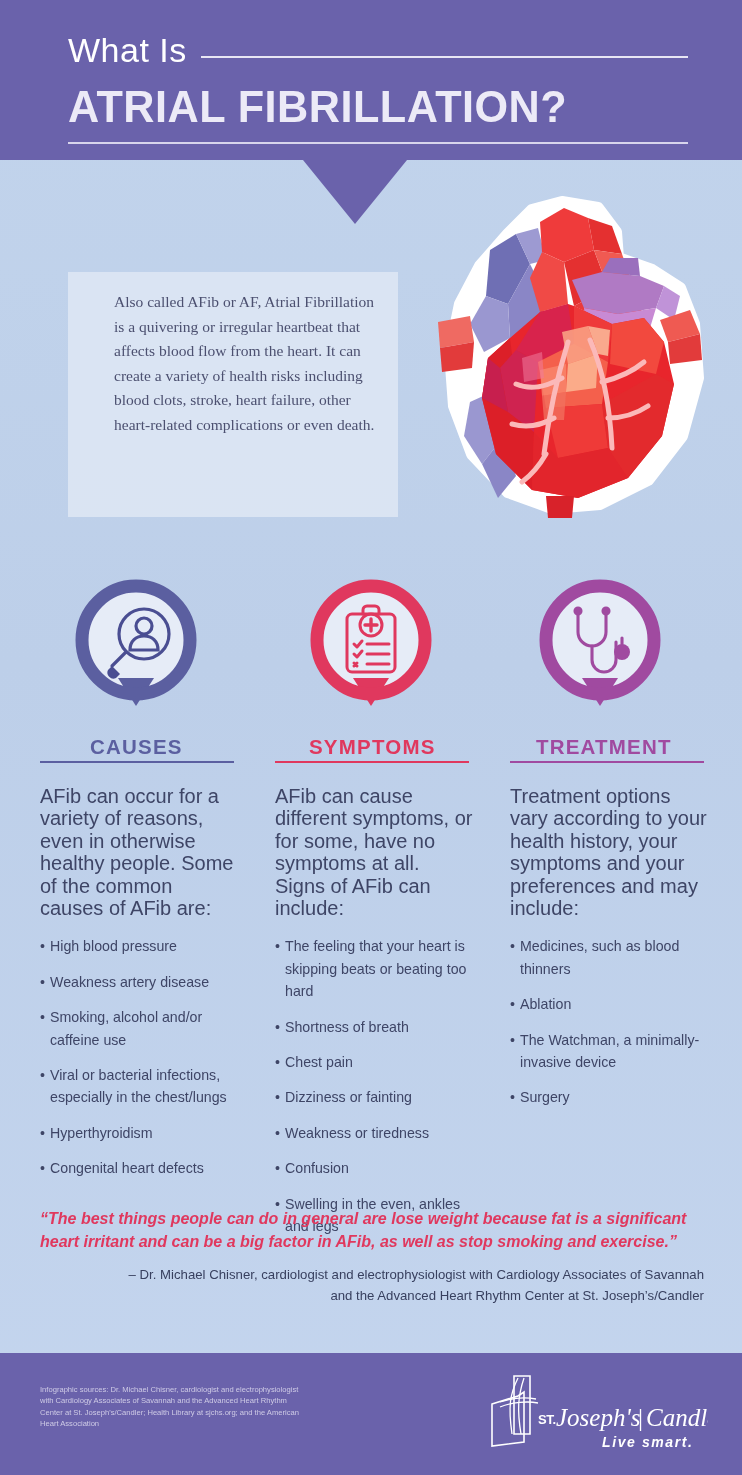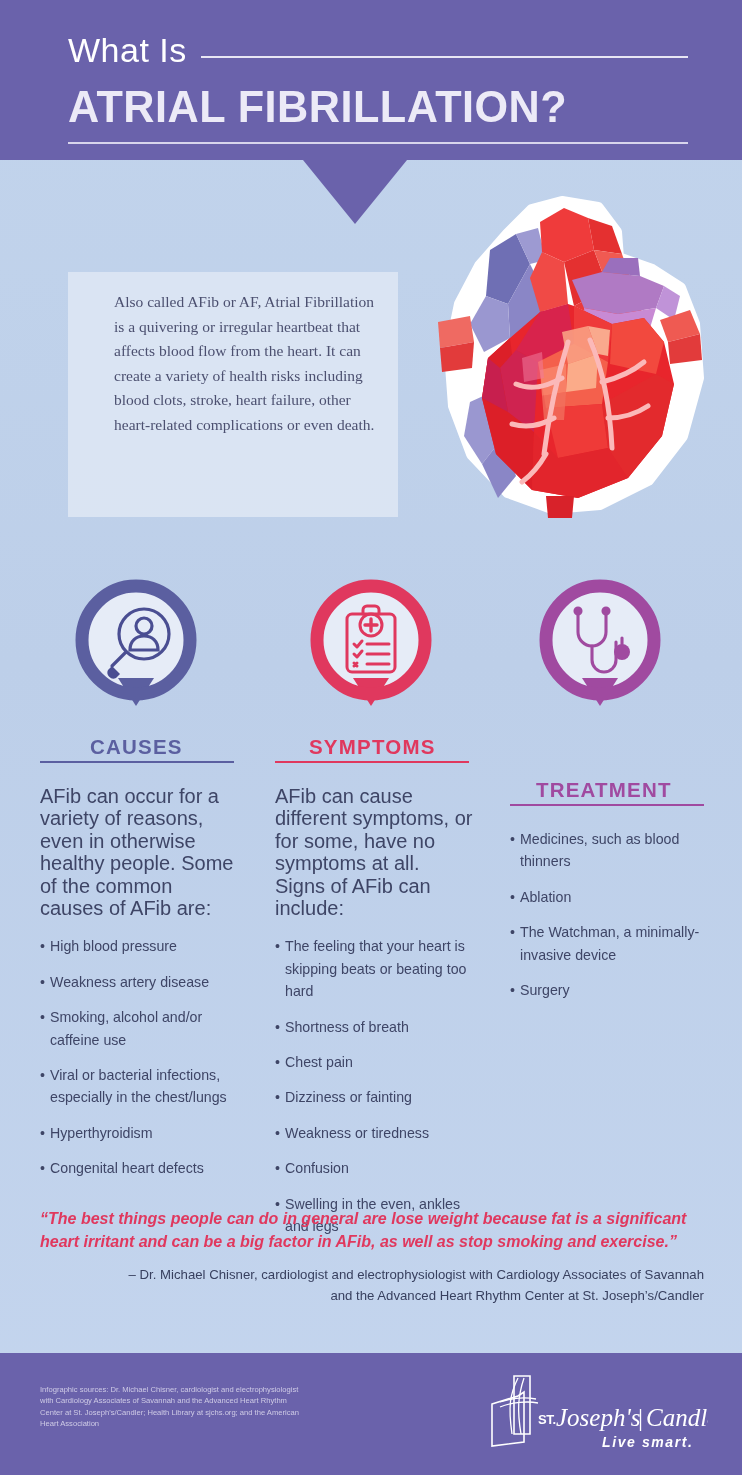--- a/index.html
+++ b/index.html
@@ -78,21 +78,21 @@
   .pin { position: absolute; width: 124px; height: 142px; }
   .pin svg { display: block; }
   #pin-causes    { left: 74px;  top: 578px; }
   #pin-symptoms  { left: 309px; top: 578px; }
   #pin-treatment { left: 538px; top: 578px; }
 
   
   .col { position: absolute; width: 218px; }
   #col-causes    { left: 40px;  top: 735px; }
   #col-symptoms  { left: 275px; top: 735px; }
-  #col-treatment { left: 510px; top: 778px; }
+  #col-treatment { left: 510px; top: 735px; }
 
   .col-title {
     font-size: 20.5px;
     font-weight: bold;
     letter-spacing: 1.2px;
     text-align: left;
     margin-bottom: 2px;
   }
   #col-causes .col-title    { color: #5b5fa0; padding-left: 50px; }
   #col-symptoms .col-title  { color: #e0385e; padding-left: 34px; }
@@ -334,20 +334,21 @@
       <li>Dizziness or fainting</li>
       <li>Weakness or tiredness</li>
       <li>Confusion</li>
       <li>Swelling in the even, ankles and legs</li>
     </ul>
   </div>
 
   <div class="col" id="col-treatment">
     <div class="col-title">TREATMENT</div>
     <div class="col-rule"></div>
+    <div class="col-lead">Treatment options vary according to your health history, your symptoms and your preferences and may include:</div>
     <ul class="col-list">
       <li>Medicines, such as blood thinners</li>
       <li>Ablation</li>
       <li>The Watchman, a minimally-invasive device</li>
       <li>Surgery</li>
     </ul>
   </div>
 
   <div id="quote-text">“The best things people can do in general are lose weight because fat is a significant heart irritant and can be a big factor in AFib, as well as stop smoking and exercise.”</div>
   <div id="quote-attrib">– Dr. Michael Chisner, cardiologist and electrophysiologist with Cardiology Associates of Savannah and the Advanced Heart Rhythm Center at St. Joseph’s/Candler</div>

